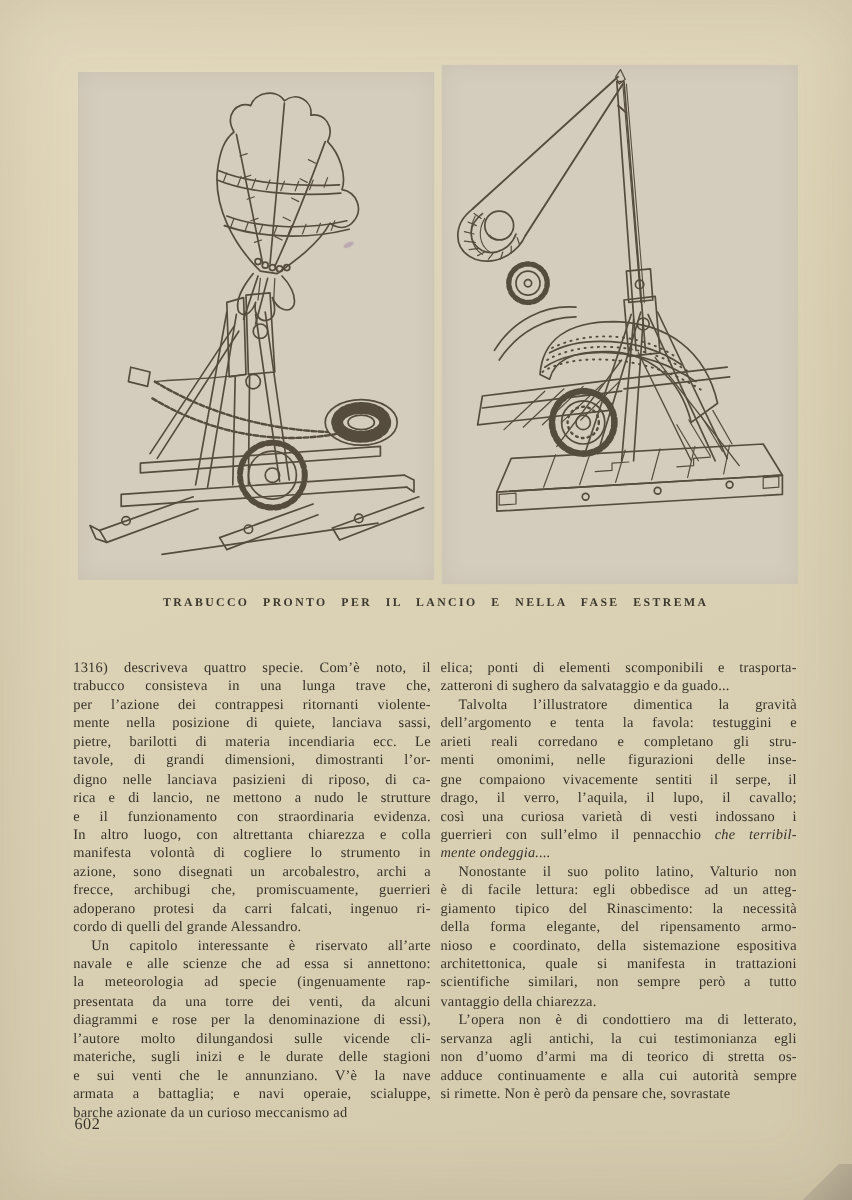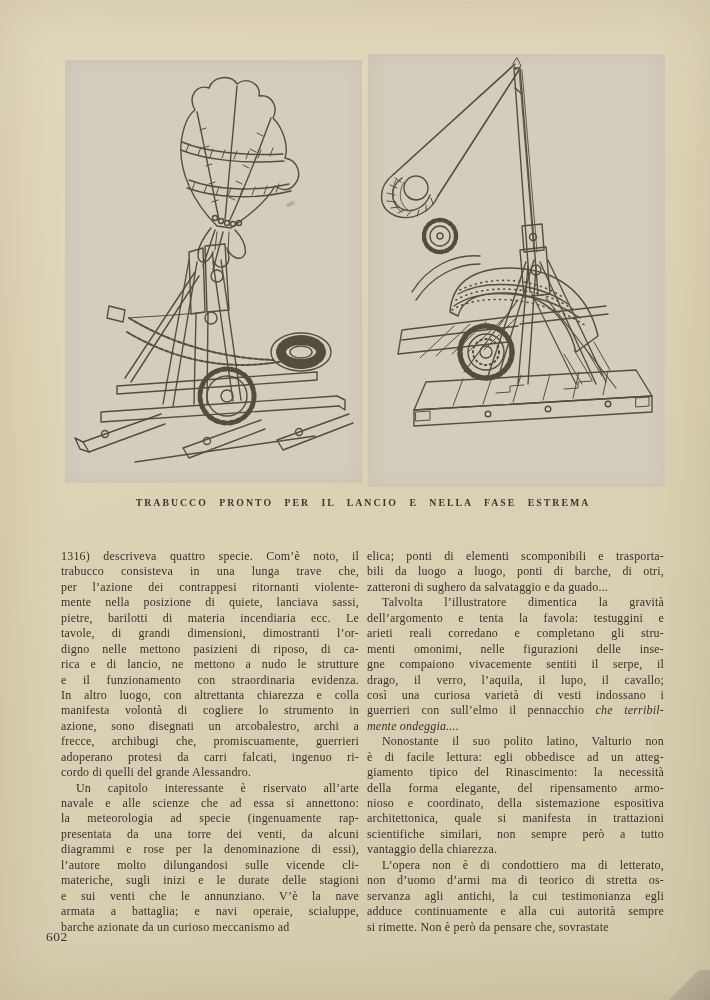--- a/index.html
+++ b/index.html
@@ -17,21 +17,21 @@
            color:#3d382d;}
   .col{position:absolute;top:549px;width:298px;color:#37322a;}
   .colL{left:61px;}
   .colR{left:367px;width:297px;}
   .line{height:15.45px;line-height:15.45px;font-size:12px;
         text-align:justify;text-align-last:justify;overflow:hidden;
         letter-spacing:.2px;}
   .line.ind{text-indent:15px;}
   .line.end{text-align-last:left;}
   .it{font-style:italic;}
-  .pagenum{position:absolute;left:46px;top:929px;font-size:13.5px;color:#3a352b;letter-spacing:.5px;}
+  .pagenum{position:absolute;left:62px;top:929px;font-size:13.5px;color:#3a352b;letter-spacing:.5px;}
   .smudge{position:absolute;left:286px;top:202px;width:9px;height:4px;border-radius:50%;
           background:rgba(122,84,150,.30);transform:rotate(-25deg);filter:blur(.6px);}
   .corner{position:absolute;right:0;bottom:0;width:44px;height:30px;
           background:linear-gradient(315deg,#a69c86 0%,#b6ac94 55%,rgba(182,172,148,0) 56%);
   }
 </style>
 </head>
 <body>
 
 <div class="page">
@@ -167,21 +167,21 @@
 
   <div class="caption">TRABUCCO PRONTO PER IL LANCIO E NELLA FASE ESTREMA</div>
 
   <div class="col colL" id="colL">
       <div class="line">1316) descriveva quattro specie. Com’è noto, il</div>
       <div class="line">trabucco consisteva in una lunga trave che,</div>
       <div class="line">per l’azione dei contrappesi ritornanti violente-</div>
       <div class="line">mente nella posizione di quiete, lanciava sassi,</div>
       <div class="line">pietre, barilotti di materia incendiaria ecc. Le</div>
       <div class="line">tavole, di grandi dimensioni, dimostranti l’or-</div>
-      <div class="line">digno nelle mettono pasizieni di riposo, di ca-</div>
+      <div class="line">digno nelle lanciava pasizieni di riposo, di ca-</div>
       <div class="line">rica e di lancio, ne mettono a nudo le strutture</div>
       <div class="line">e il funzionamento con straordinaria evidenza.</div>
       <div class="line">In altro luogo, con altrettanta chiarezza e colla</div>
       <div class="line">manifesta volontà di cogliere lo strumento in</div>
       <div class="line">azione, sono disegnati un arcobalestro, archi a</div>
       <div class="line">frecce, archibugi che, promiscuamente, guerrieri</div>
       <div class="line">adoperano protesi da carri falcati, ingenuo ri-</div>
       <div class="line end">cordo di quelli del grande  Alessandro.</div>
       <div class="line ind">Un capitolo interessante è riservato all’arte</div>
       <div class="line">navale e alle scienze che ad essa si annettono:</div>
@@ -189,42 +189,41 @@
       <div class="line">presentata da una torre dei venti, da alcuni</div>
       <div class="line">diagrammi e rose per la denominazione di essi),</div>
       <div class="line">l’autore molto dilungandosi sulle vicende cli-</div>
       <div class="line">materiche, sugli inizi e le durate delle stagioni</div>
       <div class="line">e sui venti che le annunziano. V’è la nave</div>
       <div class="line">armata a battaglia; e navi operaie, scialuppe,</div>
       <div class="line end">barche azionate da un curioso meccanismo ad</div>
     </div>
   <div class="col colR" id="colR">
       <div class="line">elica; ponti di elementi scomponibili e trasporta-</div>
-      <div class="line">bili da luogo a luogo, ponti di barche, di otri,</div>
       <div class="line end">zatteroni di sughero da salvataggio e da guado...</div>
       <div class="line ind">Talvolta l’illustratore dimentica la gravità</div>
       <div class="line">dell’argomento e tenta la favola: testuggini e</div>
       <div class="line">arieti reali corredano e completano gli stru-</div>
       <div class="line">menti omonimi, nelle figurazioni delle inse-</div>
       <div class="line">gne compaiono vivacemente sentiti il serpe, il</div>
       <div class="line">drago, il verro, l’aquila, il lupo, il cavallo;</div>
       <div class="line">così una curiosa varietà di vesti indossano i</div>
       <div class="line"><span>guerrieri con sull’elmo il pennacchio </span><span class="it">che terribil-</span></div>
       <div class="line end"><span class="it">mente ondeggia....</span></div>
       <div class="line ind">Nonostante il suo polito latino, Valturio non</div>
       <div class="line">è di facile lettura: egli obbedisce ad un atteg-</div>
       <div class="line">giamento tipico del Rinascimento: la necessità</div>
       <div class="line">della forma elegante, del ripensamento armo-</div>
       <div class="line">nioso e coordinato, della sistemazione espositiva</div>
       <div class="line">architettonica, quale si manifesta in trattazioni</div>
       <div class="line">scientifiche similari, non sempre però a tutto</div>
       <div class="line end">vantaggio  della  chiarezza.</div>
       <div class="line ind">L’opera non è di condottiero ma di letterato,</div>
+      <div class="line">servanza agli antichi, la cui testimonianza egli</div>
       <div class="line">non d’uomo d’armi ma di teorico di stretta os-</div>
-      <div class="line">servanza agli antichi, la cui testimonianza egli</div>
       <div class="line">adduce continuamente e alla cui autorità sempre</div>
       <div class="line end">si rimette. Non è però da pensare che, sovrastate</div>
     </div>
 
   <div class="pagenum">602</div>
   <div class="smudge"></div>
   <div class="corner"></div>
 </div>
 
 </body></html>

